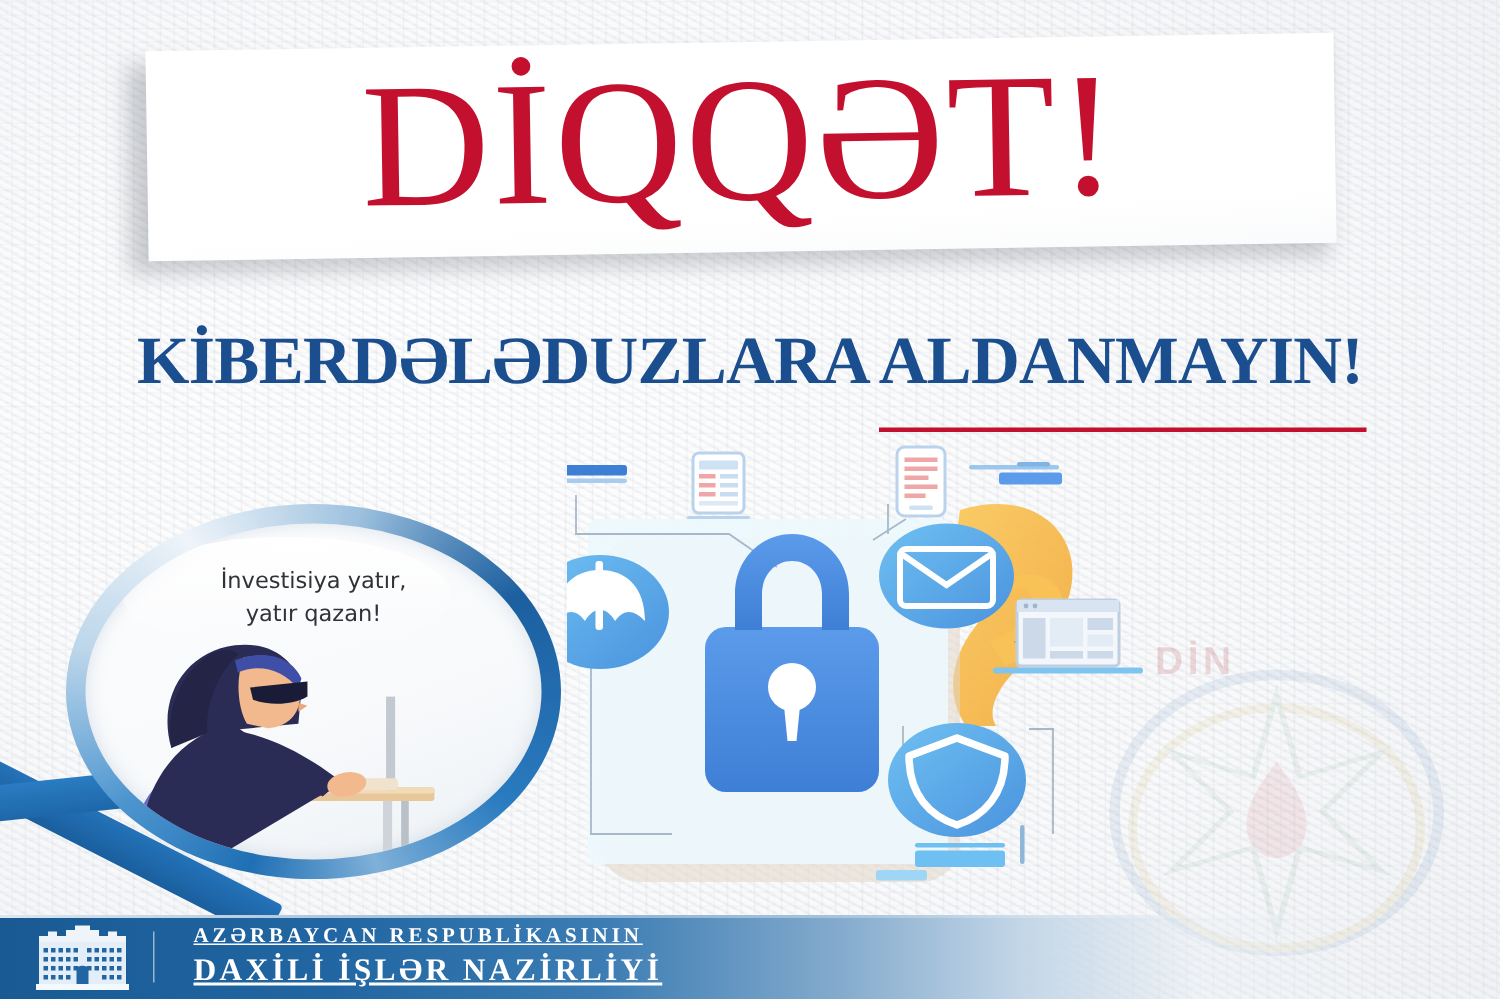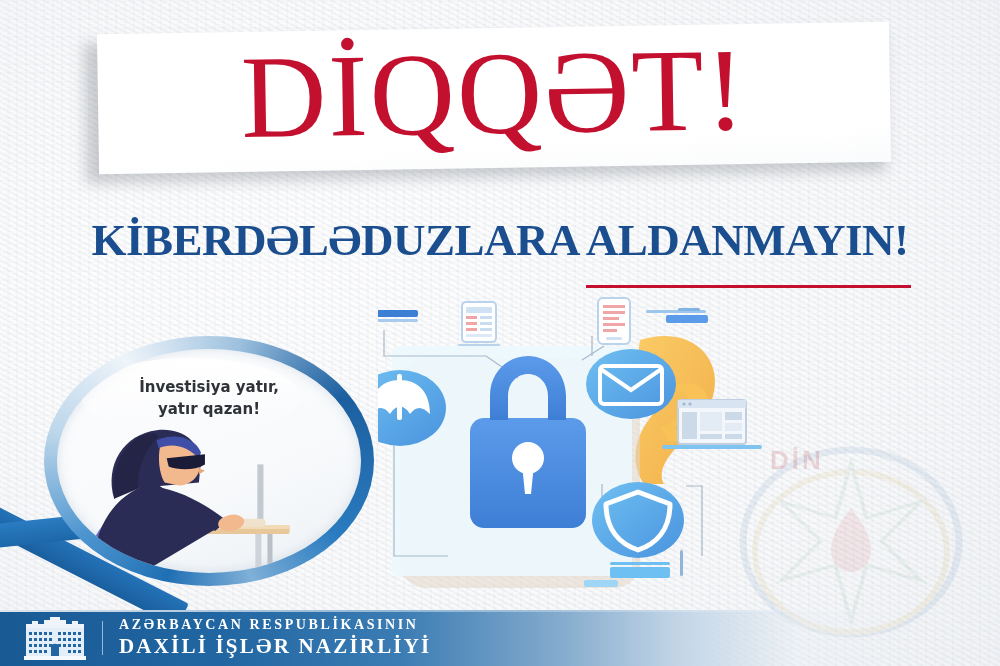--- a/index.html
+++ b/index.html
@@ -52,21 +52,20 @@
     pointer-events:none;
   }
   .watermark-label {
     position:absolute;
     left:770px; top:425px;
     font-size:26px; font-weight:bold;
     letter-spacing:3px;
     color:#b03038;
     opacity:.17;
     pointer-events:none;
-    margin-top:20px;
   }
 
   
   .banner-shadow {
     position:absolute;
     left:92px; top:30px;
     width:800px; height:140px;
     background:rgba(90,95,105,.30);
     filter:blur(7px);
     transform:rotate(-0.9deg) translate(-7px, 7px);
@@ -163,21 +162,21 @@
     border-radius:50%;
     background:linear-gradient(180deg, rgba(255,255,255,.95), rgba(255,255,255,0));
   }
   .mag-caption {
     position:absolute;
     left:0; right:0; top:28px;
     text-align:center;
     font-family:"DejaVu Sans", sans-serif;
     font-size:15px;
     line-height:1.45;
-    font-weight:700;
+    font-weight:400;
     color:#2f3338;
   }
   .scene { position:absolute; left:0; bottom:0; width:100%; height:72%; }
 
   
   .cyber { position:absolute; left:378px; top:288px; width:420px; height:326px; }
 
   
   .footer {
     position:absolute;
@@ -193,21 +192,21 @@
     width:100%; height:2px;
     background:linear-gradient(90deg, rgba(255,255,255,.85), rgba(255,255,255,.25) 60%, rgba(255,255,255,0));
   }
   .footer-building { margin-left:24px; width:62px; height:44px; flex:none; }
   .footer-divider {
     width:1px; height:34px;
     margin-left:16px;
     background:rgba(255,255,255,.55);
     flex:none;
   }
-  .footer-text { margin-left:16px; color:#ffffff; }
+  .footer-text { margin-left:26px; color:#ffffff;text-decoration:underline; }
   .footer-line1 {
     font-family:"Liberation Serif", serif;
     font-size:14px; font-weight:bold;
     letter-spacing:2.6px;
   }
   .footer-line2 {
     font-family:"Liberation Serif", serif;
     font-size:21px; font-weight:bold;
     letter-spacing:2.2px;
     margin-top:1px;

